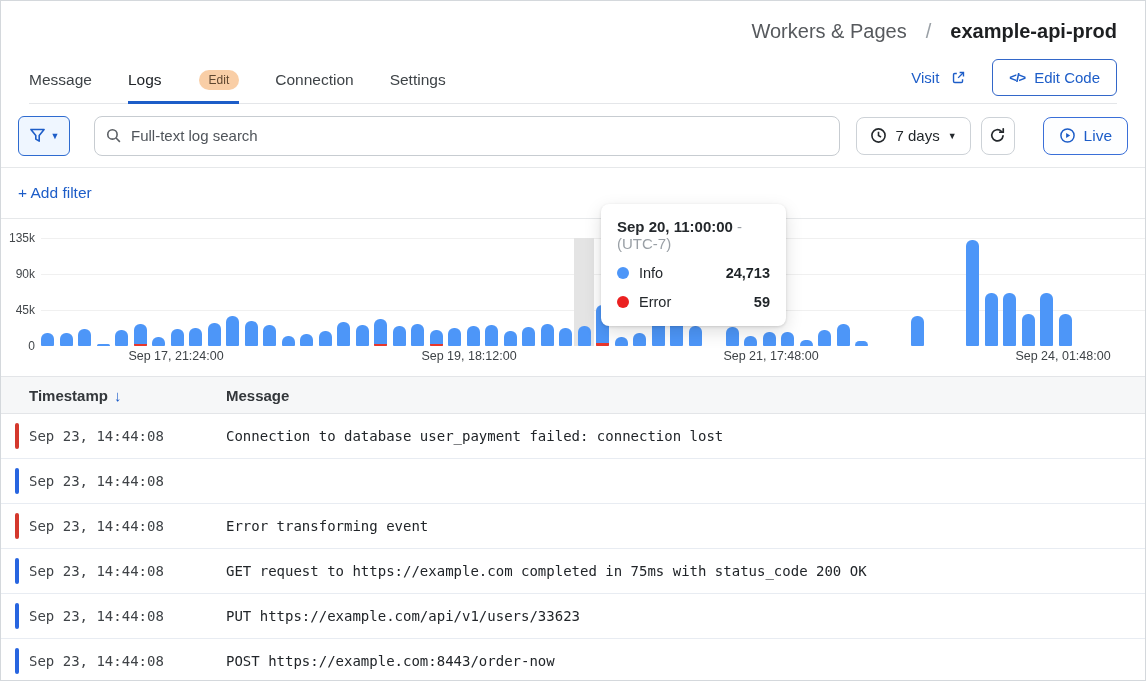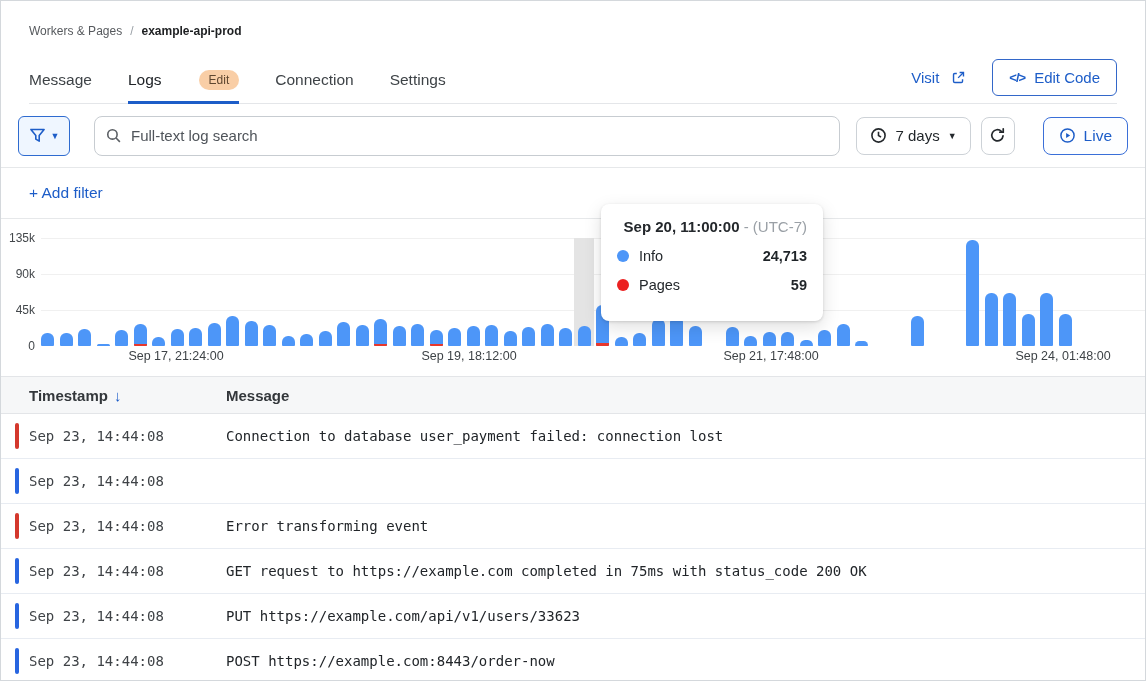--- a/index.html
+++ b/index.html
@@ -4,21 +4,21 @@
 <style>
   * { box-sizing: border-box; }
   html,body { margin:0; padding:0; }
   body { font-family:"Liberation Sans",sans-serif; background:#f4f5f6; }
   .page {
     position:relative; width:1146px; height:681px; margin:0;
     background:#fff; border:1px solid #d4d8dc; overflow:hidden;
   }
   
   .header { padding:19px 28px 0; }
-  .breadcrumb { height:22px; font-size:12px; color:#56595d; display:flex; align-items:center; gap:8px; }
+  .breadcrumb { height:22px; font-size:20px; color:#56595d; display:flex; align-items:center; gap:19px;justify-content:flex-end; }
   .breadcrumb .crumb-current { color:#1d1f21; font-weight:bold; }
   .breadcrumb .crumb-sep { color:#9aa0a6; }
   .tabs-row { margin-top:14px; display:flex; align-items:center; height:48px; border-bottom:1px solid #e4e6e9; }
   .tab { display:flex; align-items:center; height:48px; margin-right:36px; padding-top:3px;
          font-size:15.5px; color:#3e4347; border-bottom:3px solid transparent; cursor:pointer; }
   .tab.active { color:#202428; border-bottom-color:#1d5dc8;gap:28px; }
   .beta-badge { margin-left:9px; background:#f9cea6; color:#5f4730; font-size:12px; padding:3px 10px; border-radius:11px; }
   .tabs-right { margin-left:auto; display:flex; align-items:center; gap:26px; padding-bottom:4px; }
   .visit-link { display:flex; align-items:center; gap:12px; color:#1d5dc8; font-size:15px; cursor:pointer; }
   .edit-code-btn { display:flex; align-items:center; gap:9px; color:#1d5dc8; font-size:15px;
@@ -35,36 +35,36 @@
   .search-input::placeholder { color:#4f545a; }
   .search-icon { position:absolute; left:11px; top:11px; }
   .time-btn { height:38px; display:flex; align-items:center; gap:8px; border:1px solid #cdd2d7; border-radius:8px;
               background:#fff; padding:0 13px; font-size:15px; color:#1f2428; cursor:pointer; }
   .time-btn .caret { color:#24282c; }
   .refresh-btn { margin-left:10px; width:34px; height:38px; display:flex; align-items:center; justify-content:center;
                  border:1px solid #cdd2d7; border-radius:8px; background:#fff; cursor:pointer; }
   .live-btn { margin-left:28px; height:38px; display:flex; align-items:center; gap:8px; border:1px solid #3a6fd8;
               border-radius:8px; background:#fdfeff; padding:0 15px; font-size:15.5px; color:#1d5dc8; cursor:pointer; }
   
-  .addfilter-row { height:51px; display:flex; align-items:center; padding:0 28px; border-bottom:1px solid #e6e8ea; }
+  .addfilter-row { height:51px; display:flex; align-items:center; padding:0 17px; border-bottom:1px solid #e6e8ea; }
   .add-filter-link { color:#1d5dc8; font-size:15.5px; cursor:pointer; }
   
   .chart-section { position:relative; height:157px; }
   .ytick { position:absolute; left:0; width:34px; text-align:right; font-size:12px; color:#43474b; }
   .plot { position:absolute; left:40px; right:0; top:19px; height:108px; overflow:hidden; }
   .gridline { position:absolute; left:0; right:0; height:1px; background:#f0f0f0; }
   .hover-band { position:absolute; top:0; bottom:0; width:20px; background:#e4e4e4; }
   .bar { position:absolute; bottom:0; width:13px; background:#4d96f8; border-radius:6px 6px 1px 1px; z-index:1; }
   .bar .err { position:absolute; bottom:0; left:0; right:0; background:#e8372c; border-radius:0 0 1px 1px; }
   .xaxis { position:absolute; left:40px; right:0; top:130px; height:16px; }
   .xtick { position:absolute; transform:translateX(-50%); font-size:12.5px; color:#3e4347; white-space:nowrap; }
   
-  .chart-tooltip { position:absolute; left:600px; top:203px; width:222px; background:#fff; border-radius:8px;
-                   padding:14px 16px 28px; z-index:10;
-                   box-shadow:0 1px 3px rgba(0,0,0,.14), 0 6px 18px rgba(0,0,0,.13);text-align:right; }
+  .chart-tooltip { position:absolute; left:600px; top:203px; width:185px; background:#fff; border-radius:8px;
+                   padding:14px 16px 16px; z-index:10;
+                   box-shadow:0 1px 3px rgba(0,0,0,.14), 0 6px 18px rgba(0,0,0,.13); }
   .tt-title { font-size:15px; color:#24282c; }
   .tt-title b { font-weight:bold; }
   .tt-dim { color:#9aa0a6; }
   .tt-row { margin-top:13px; display:flex; align-items:center; gap:10px; font-size:14.5px; color:#24282c; }
   .tt-dot { width:12px; height:12px; border-radius:50%; flex:none; }
   .tt-val { margin-left:auto; font-weight:bold; color:#1f2428; }
   
   .log-table { border-top:1px solid #e3e5e8; }
   .thead { height:37px; background:#f6f7f8; border-bottom:1px solid #e3e5e8; display:flex; align-items:center;
            font-size:15px; font-weight:bold; color:#33373b; }
@@ -269,21 +269,21 @@
     </div>
     <div id="tt-rows">
   <div class="tt-row">
     <span class="tt-dot" style="background: rgb(77, 150, 248);"></span>
     <span class="tt-label">Info</span>
     <span class="tt-val">24,713</span>
   </div>
 
   <div class="tt-row">
     <span class="tt-dot" style="background: rgb(235, 33, 33);"></span>
-    <span class="tt-label">Pages</span>
+    <span class="tt-label">Error</span>
     <span class="tt-val">59</span>
   </div>
 </div>
   </div>
 
   <div class="log-table">
     <div class="thead">
       <div class="col-ts">
         <span>Timestamp</span><span class="sort-arrow">↓</span>
       </div>

